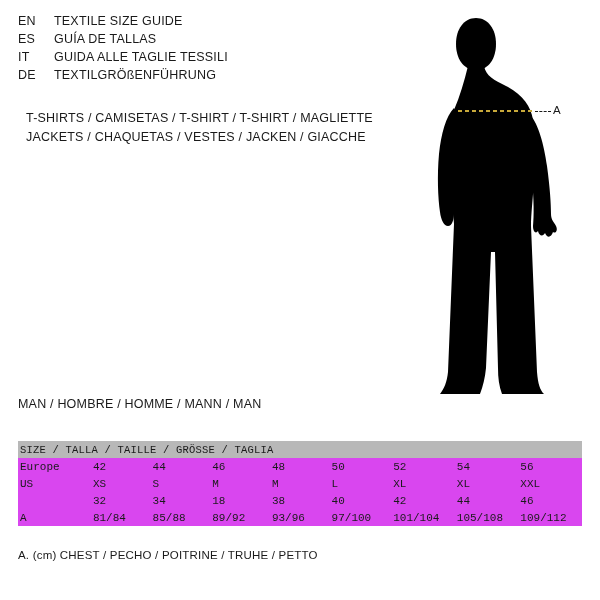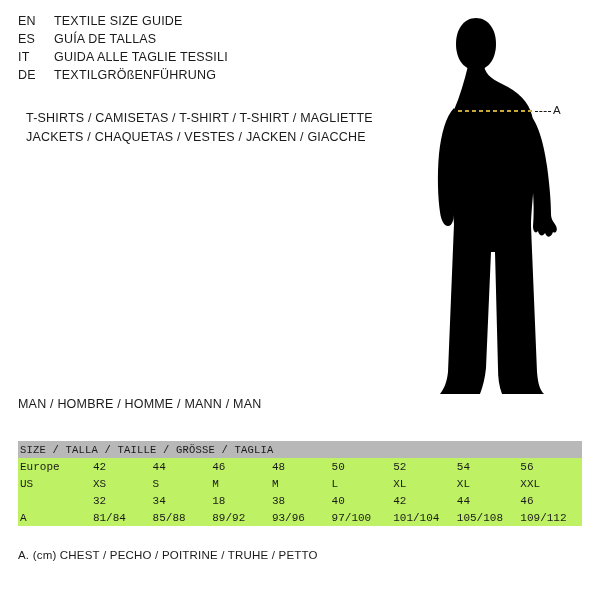--- a/index.html
+++ b/index.html
@@ -110,21 +110,21 @@
     vertical-align: middle;
     white-space: nowrap;
     font-family: Liberation Mono, monospace;
   }
   .size-table tr.head td {
     background: #b8b8b8;
     font-size: 10.5px;
     letter-spacing: 0.2px;
   }
   .size-table tr.shade td {
-    background: #bef264;
+    background: #d946ef;
   }
   .col-label {
     width: 84px;
     padding-left: 2px !important;
   }
   .cell {
     width: 68px;
     text-align: left;
     padding-left: 2px !important;
   }

